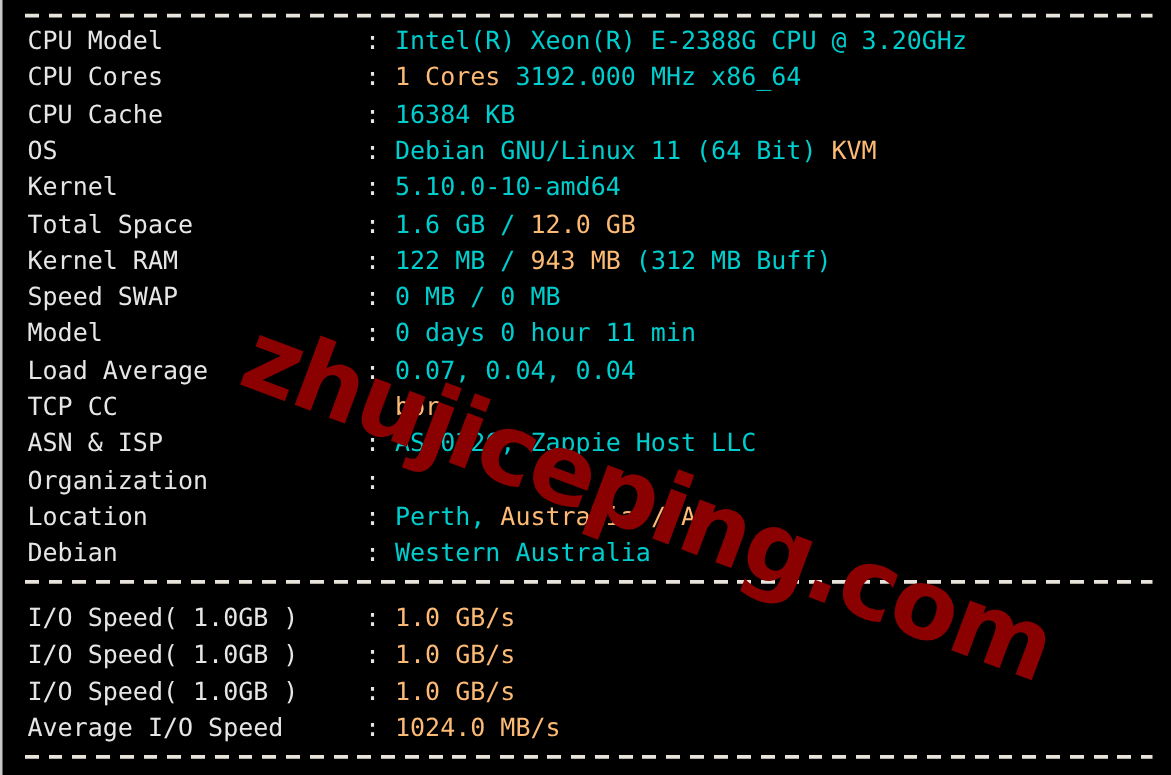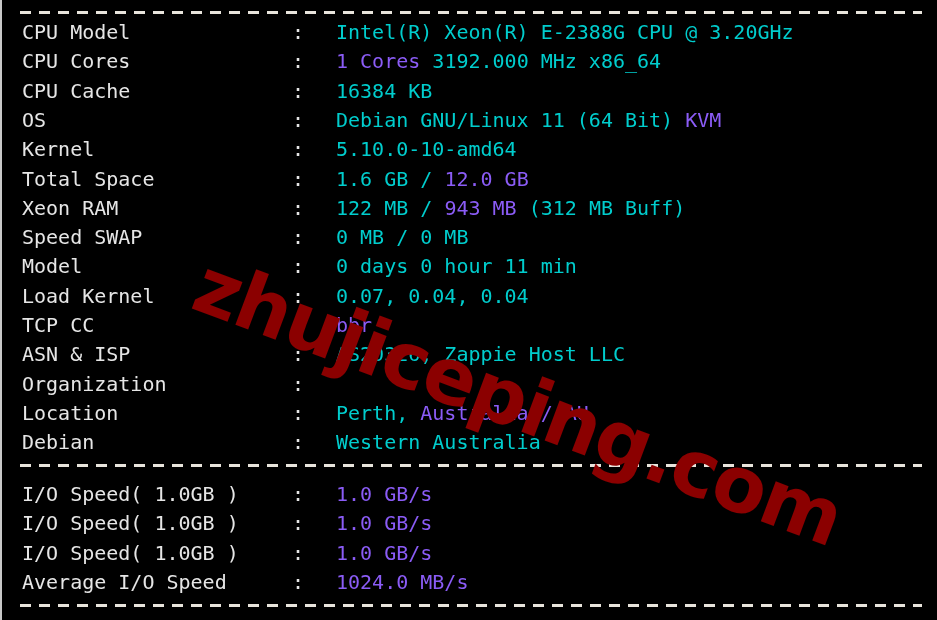--- a/index.html
+++ b/index.html
@@ -68,25 +68,24 @@
     left: 290px;
     top: 0;
     color: #e6e6e6;
   }
 
   .value {
     position: absolute;
     left: 314px;
     top: 0;
     color: #00cdcd;
-    margin-left: 20px;
   }
 
   .c-cyan   { color: #00cdcd; }
-  .c-yellow { color: #8b5cf6; }
+  .c-yellow { color: #fdba74; }
 
   
   #watermark {
     position: absolute;
     left: 196px;
     top: 243px;
     z-index: 3;
     transform: rotate(20.5deg);
     transform-origin: 0 50%;
     font-family: "DejaVu Sans", "Liberation Sans", sans-serif;
@@ -109,24 +108,24 @@
 
     <div class="sep" id="sep-top"></div>
 
     <div id="system-info-block">
         <div class="row" style="top: 18px;"><span class="label">CPU Model</span><span class="colon">:</span><span class="value"><span class="c-cyan">Intel(R) Xeon(R) E-2388G CPU @ 3.20GHz</span></span></div>
         <div class="row" style="top: 47.3px;"><span class="label">CPU Cores</span><span class="colon">:</span><span class="value"><span class="c-yellow">1 Cores</span><span class="c-cyan"> 3192.000 MHz x86_64</span></span></div>
         <div class="row" style="top: 76.6px;"><span class="label">CPU Cache</span><span class="colon">:</span><span class="value"><span class="c-cyan">16384 KB</span></span></div>
         <div class="row" style="top: 105.9px;"><span class="label">OS</span><span class="colon">:</span><span class="value"><span class="c-cyan">Debian GNU/Linux 11 (64 Bit)</span><span class="c-yellow"> KVM</span></span></div>
         <div class="row" style="top: 135.2px;"><span class="label">Kernel</span><span class="colon">:</span><span class="value"><span class="c-cyan">5.10.0-10-amd64</span></span></div>
         <div class="row" style="top: 164.5px;"><span class="label">Total Space</span><span class="colon">:</span><span class="value"><span class="c-cyan">1.6 GB </span><span class="c-cyan">/</span><span class="c-yellow"> 12.0 GB</span></span></div>
-        <div class="row" style="top: 193.8px;"><span class="label">Xeon RAM</span><span class="colon">:</span><span class="value"><span class="c-cyan">122 MB </span><span class="c-cyan">/</span><span class="c-yellow"> 943 MB</span><span class="c-cyan"> (312 MB Buff)</span></span></div>
+        <div class="row" style="top: 193.8px;"><span class="label">Kernel RAM</span><span class="colon">:</span><span class="value"><span class="c-cyan">122 MB </span><span class="c-cyan">/</span><span class="c-yellow"> 943 MB</span><span class="c-cyan"> (312 MB Buff)</span></span></div>
         <div class="row" style="top: 223.1px;"><span class="label">Speed SWAP</span><span class="colon">:</span><span class="value"><span class="c-cyan">0 MB / 0 MB</span></span></div>
         <div class="row" style="top: 252.4px;"><span class="label">Model</span><span class="colon">:</span><span class="value"><span class="c-cyan">0 days 0 hour 11 min</span></span></div>
-        <div class="row" style="top: 281.7px;"><span class="label">Load Kernel</span><span class="colon">:</span><span class="value"><span class="c-cyan">0.07, 0.04, 0.04</span></span></div>
+        <div class="row" style="top: 281.7px;"><span class="label">Load Average</span><span class="colon">:</span><span class="value"><span class="c-cyan">0.07, 0.04, 0.04</span></span></div>
         <div class="row" style="top: 311px;"><span class="label">TCP CC</span><span class="colon">:</span><span class="value"><span class="c-yellow">bbr</span></span></div>
         <div class="row" style="top: 340.3px;"><span class="label">ASN &amp; ISP</span><span class="colon">:</span><span class="value"><span class="c-cyan">AS20326, Zappie Host LLC</span></span></div>
         <div class="row" style="top: 369.6px;"><span class="label">Organization</span><span class="colon">:</span><span class="value"><span class="c-cyan"></span></span></div>
         <div class="row" style="top: 398.9px;"><span class="label">Location</span><span class="colon">:</span><span class="value"><span class="c-cyan">Perth,</span><span class="c-yellow"> Australia / AU</span></span></div>
         <div class="row" style="top: 428.2px;"><span class="label">Debian</span><span class="colon">:</span><span class="value"><span class="c-cyan">Western Australia</span></span></div>
       </div>
 
     <div class="sep" id="sep-middle"></div>
 
     <div id="io-block">

